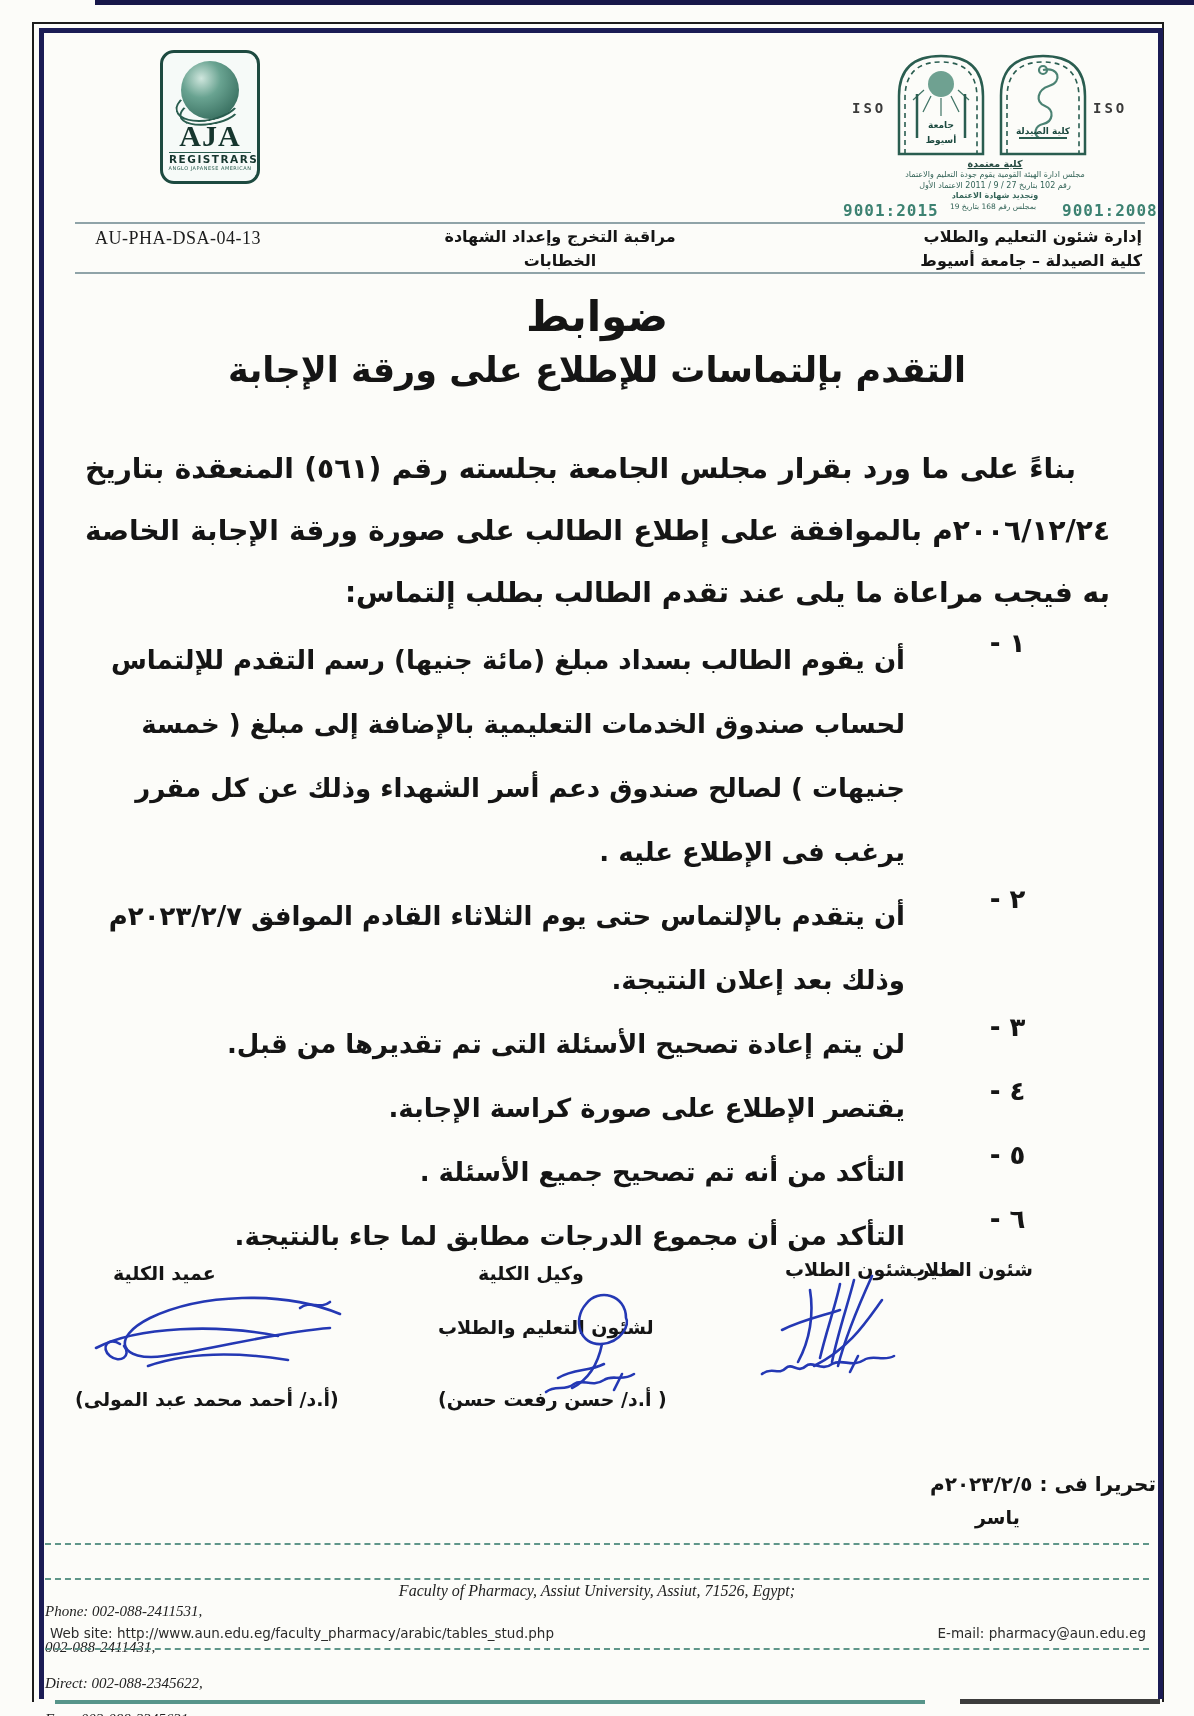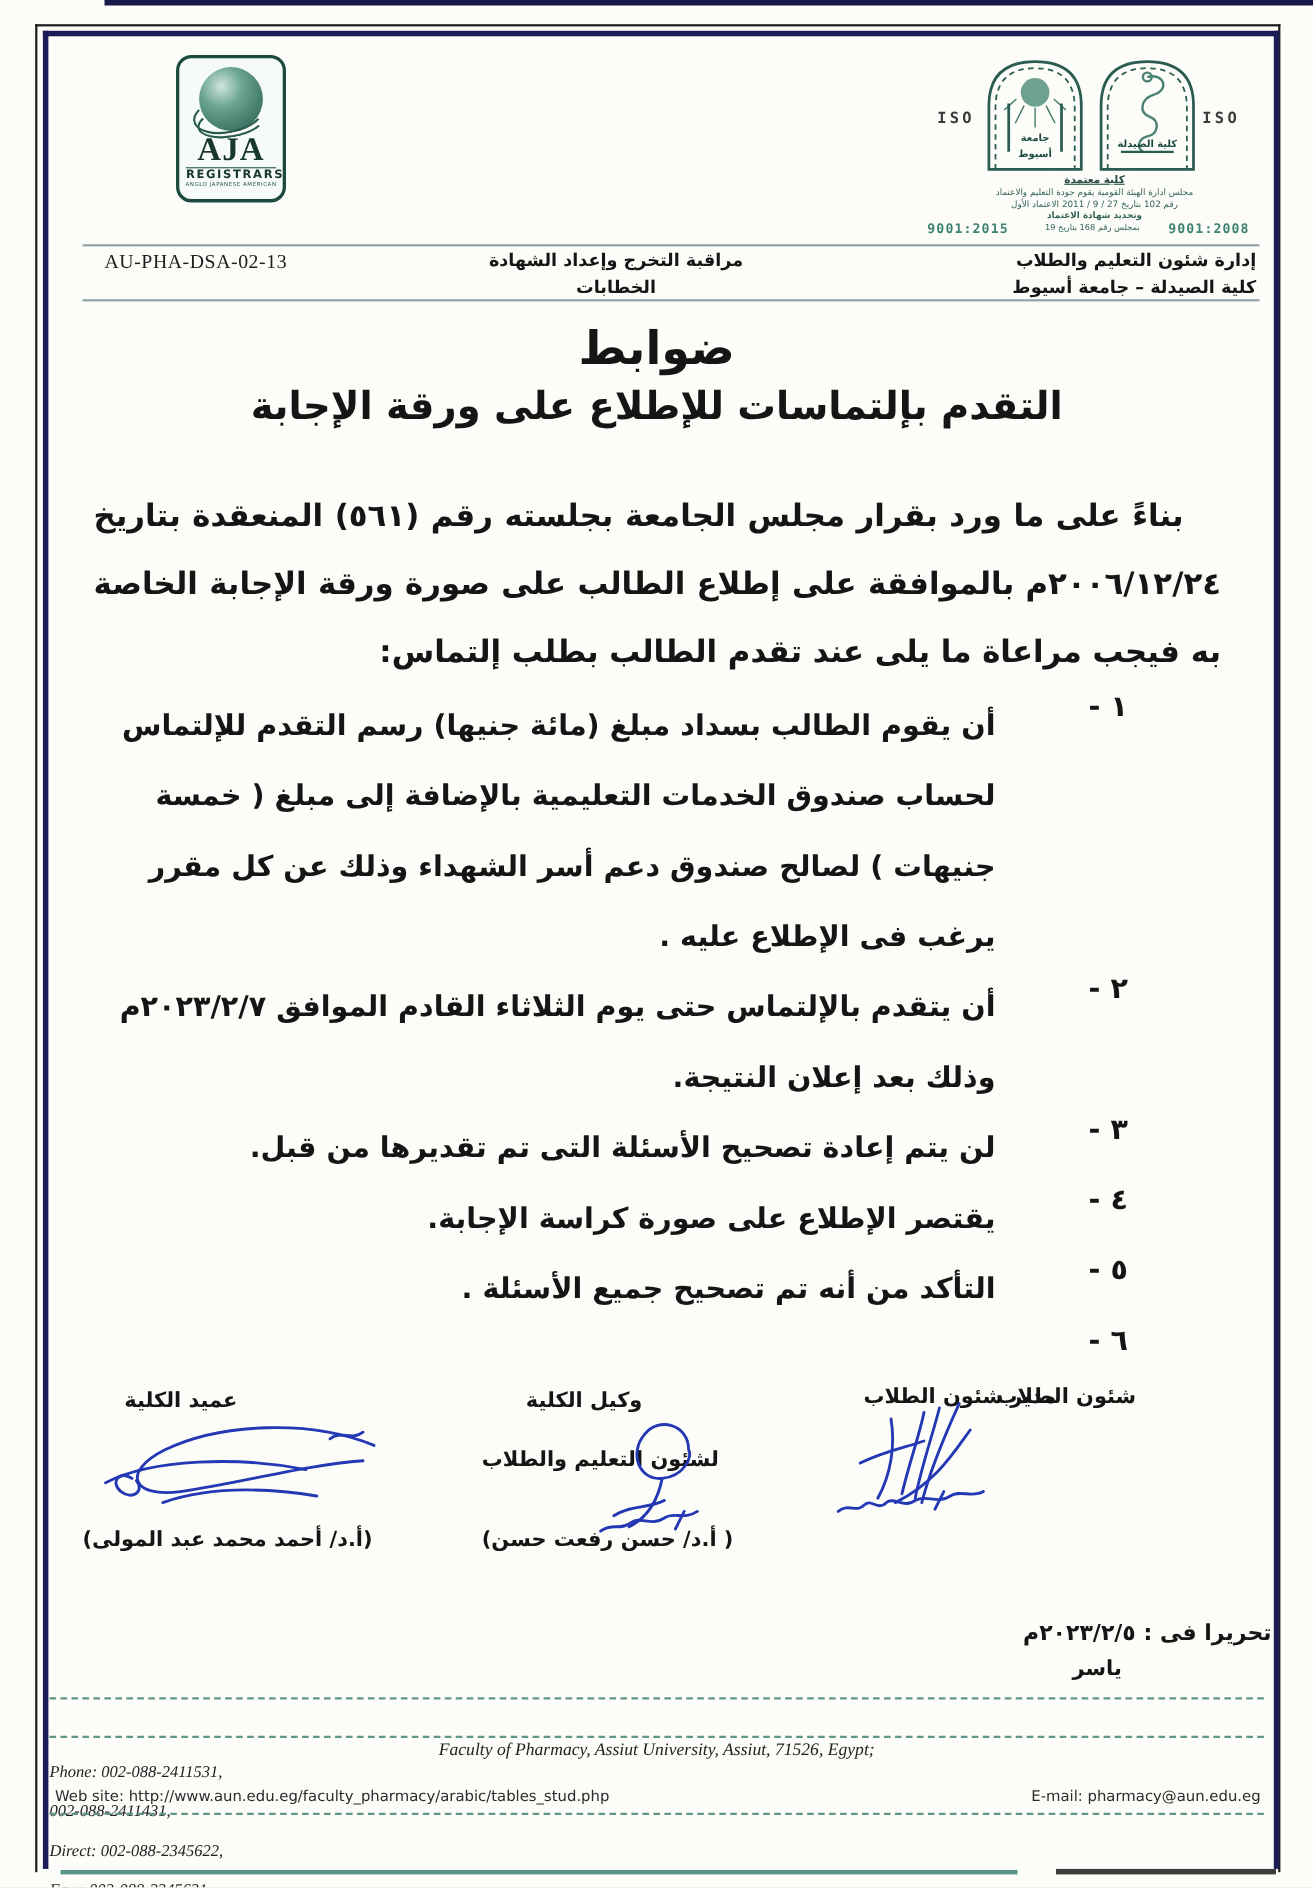--- a/index.html
+++ b/index.html
@@ -20,21 +20,21 @@
   .aja-globe:before,.aja-globe:after{content:"";position:absolute;border:2px solid #2a5d4f;border-radius:50%;
        border-top-color:transparent;border-right-color:transparent;}
   .aja-globe:before{left:-6px;top:26px;width:62px;height:30px;transform:rotate(-12deg);}
   .aja-globe:after{left:-2px;top:36px;width:58px;height:24px;transform:rotate(-10deg);}
   .aja-name{font-family:"Liberation Serif",serif;font-size:30px;font-weight:bold;color:#16362e;line-height:30px;letter-spacing:1px;}
   .aja-reg{font-size:10.5px;font-weight:bold;color:#16362e;letter-spacing:1.5px;border-top:1.5px solid #2a5d4f;margin:1px 6px 0;}
   .aja-sub{font-size:5px;color:#2a5d4f;letter-spacing:.5px;}
   
   .iso{font-family:"DejaVu Sans Mono",monospace;font-size:14px;font-weight:bold;color:#3a3a3a;letter-spacing:3px;}
   .accr{color:#336357;text-align:center;direction:rtl;}
-  .isocode{font-family:"DejaVu Sans Mono",monospace;font-weight:bold;color:#3d8272;font-size:12px;letter-spacing:1px;}
+  .isocode{font-family:"DejaVu Sans Mono",monospace;font-weight:bold;color:#3d8272;font-size:16px;letter-spacing:1px;}
   
   .hdr-ar{direction:rtl;text-align:right;font-weight:bold;font-size:16px;line-height:24px;}
   .doc-code{font-family:"Liberation Serif",serif;font-size:18px;letter-spacing:.5px;color:#1d1d1d;}
   
   .t1{font-size:42px;font-weight:bold;text-align:center;}
   .t2{font-size:35px;font-weight:bold;text-align:center;direction:rtl;}
   .intro{direction:rtl;font-size:28px;font-weight:bold;line-height:62px;text-align:justify;
          text-align-last:right;text-indent:34px;}
   .list{direction:rtl;}
   .li{display:flex;}
@@ -104,21 +104,21 @@
 
   <div class="abs accr" style="left:845px;top:158px;width:300px;font-size:9.5px;font-weight:bold;color:#274b42;text-decoration:underline;">كلية معتمدة</div>
   <div class="abs accr" style="left:820px;top:170px;width:350px;font-size:8px;">مجلس ادارة الهيئة القومية يقوم جودة التعليم والاعتماد</div>
   <div class="abs accr" style="left:830px;top:181px;width:330px;font-size:8px;">رقم 102 بتاريخ 27 / 9 / 2011 الاعتماد الأول</div>
   <div class="abs accr" style="left:845px;top:191px;width:300px;font-size:8px;font-weight:bold;">وتجديد شهادة الاعتماد</div>
   <div class="abs isocode" style="left:843px;top:201px;">9001:2015</div>
   <div class="abs accr" style="left:928px;top:202px;width:130px;font-size:7.5px;">بمجلس رقم 168 بتاريخ 19</div>
   <div class="abs isocode" style="left:1062px;top:201px;">9001:2008</div>
 
   <div class="abs rule" style="left:75px;top:222px;width:1070px;"></div>
-  <div class="abs doc-code" style="left:95px;top:228px;">AU-PHA-DSA-02-13</div>
+  <div class="abs doc-code" style="left:95px;top:228px;">AU-PHA-DSA-04-13</div>
   <div class="abs hdr-ar" style="left:430px;top:225px;width:260px;text-align:center;">
     <div>مراقبة التخرج وإعداد الشهادة</div>
     <div>الخطابات</div>
   </div>
   <div class="abs hdr-ar" style="left:880px;top:225px;width:262px;">
     <div>إدارة شئون التعليم والطلاب</div>
     <div>كلية الصيدلة – جامعة أسيوط</div>
   </div>
   <div class="abs rule" style="left:75px;top:272px;width:1070px;"></div>
 
@@ -143,20 +143,21 @@
     <div class="li">
       <span class="num">٤ -</span>
       <div class="txt">يقتصر الإطلاع على صورة كراسة الإجابة.</div>
     </div>
     <div class="li">
       <span class="num">٥ -</span>
       <div class="txt">التأكد من أنه تم تصحيح جميع الأسئلة .</div>
     </div>
     <div class="li">
       <span class="num">٦ -</span>
+      <div class="txt">التأكد من أن مجموع  الدرجات مطابق لما جاء بالنتيجة.</div>
     </div>
   </div>
 
   <div class="abs siglabel" style="left:906px;top:1258px;text-align:right;">شئون الطلاب</div>
   <div class="abs siglabel" style="left:785px;top:1258px;">مدير شئون الطلاب</div>
   <div class="abs siglabel" style="left:478px;top:1262px;">وكيل الكلية</div>
   <div class="abs siglabel" style="left:438px;top:1316px;">لشئون التعليم والطلاب</div>
   <div class="abs siglabel" style="left:113px;top:1262px;">عميد الكلية</div>
 
   <svg class="abs" style="left:752px;top:1268px;" width="165" height="125" viewBox="0 0 165 125">

